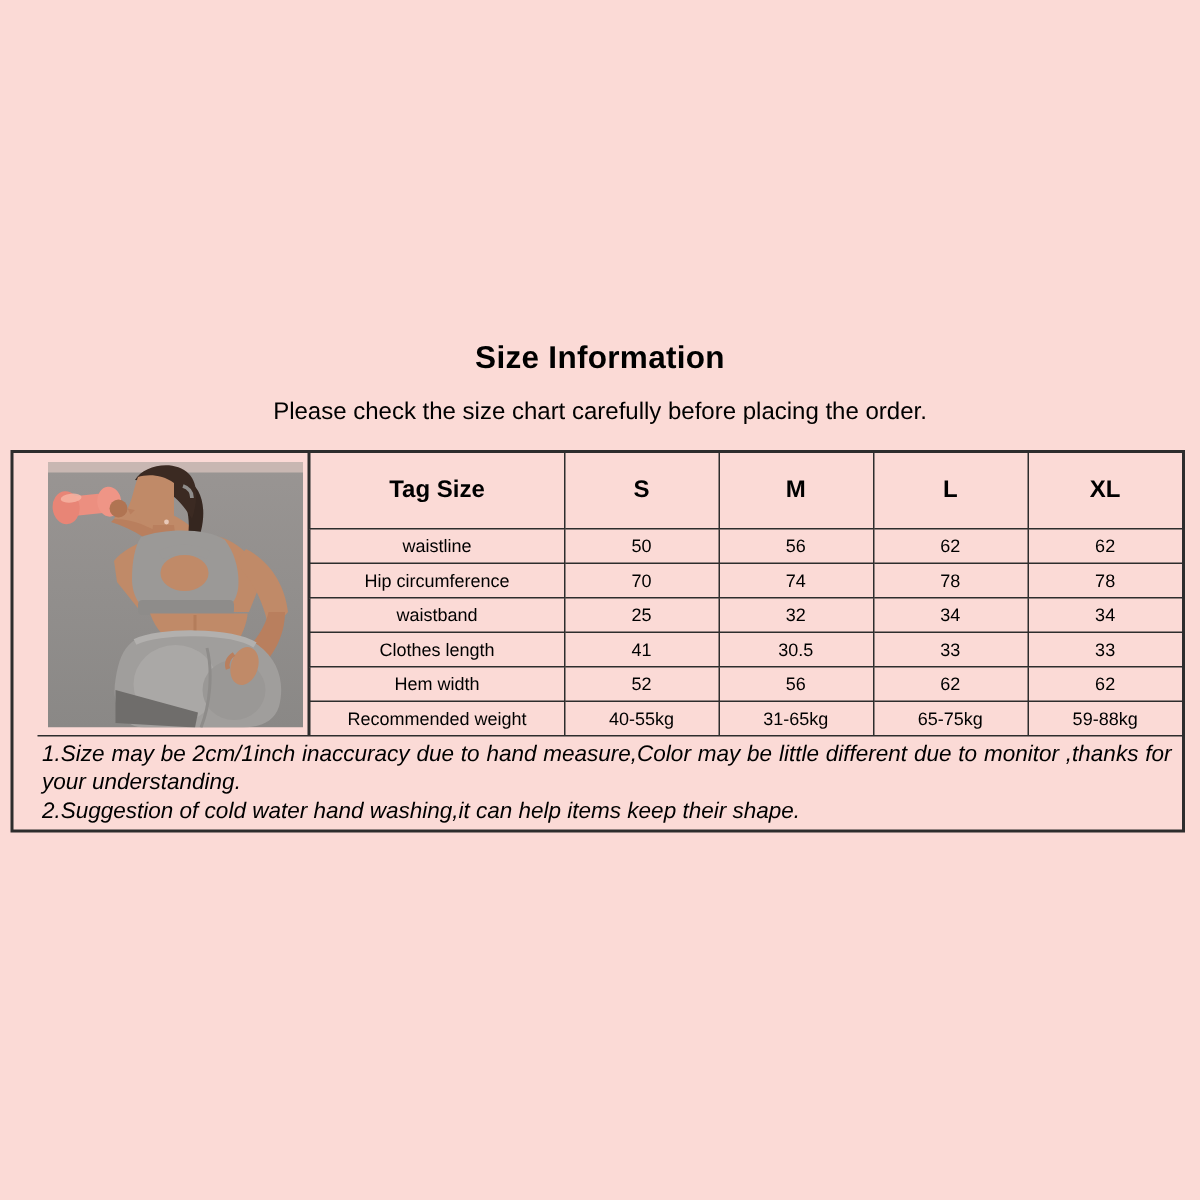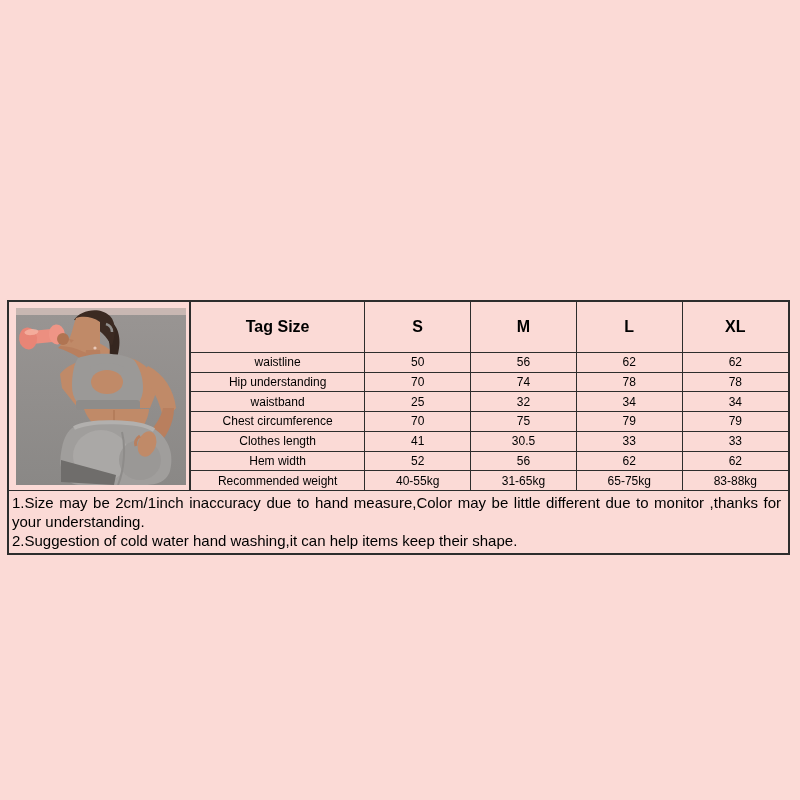--- a/index.html
+++ b/index.html
@@ -16,20 +16,21 @@
     text-align:center;font-size:21px;font-weight:bold;margin:0;letter-spacing:.2px;
   }
   .page-subtitle{
     position:absolute;top:266px;left:0;width:100%;
     text-align:center;font-size:16px;margin:0;
   }
   .panel{
     position:absolute;left:7px;top:300px;width:783px;
     border:2px solid #2d2d2d;box-sizing:border-box;
     background:#fbdad6;
+    padding-left:16px;
   }
   .panel-top{display:flex;height:188px;}
   .photo-cell{
     width:181px;min-width:181px;box-sizing:border-box;
     border-right:1px solid #2d2d2d;
     padding:6px 3px 5px 7px;
   }
   .photo-cell svg{display:block;width:170px;height:177px;}
   table.size{
     flex:1;border-collapse:collapse;table-layout:fixed;
@@ -42,27 +43,29 @@
   .size thead th{border-top:none;height:50px;font-size:16px;font-weight:bold;}
   .size td{font-size:12px;height:18px;line-height:18px;}
   .size tr > *:first-child{width:29%;}
   .size tr > *:last-child{border-right:none;}
   .size tbody tr:last-child td{border-bottom:none;}
   .attention{
     border-top:1px solid #2d2d2d;
     padding:2px 7px 3px 3px;
     font-size:15px;line-height:19px;
   }
-  .attention .note{text-align:justify;}
+  .attention .note{text-align:justify;font-style:italic;}
 </style>
 </head>
 <body>
 
 <div class="stage">
 
+  <h1 class="page-title">Size Information</h1>
+  <p class="page-subtitle">Please check the size chart carefully before placing the order.</p>
 
   <div class="panel">
     <div class="panel-top">
 
       <div class="photo-cell">
 
         <svg viewBox="0 0 170 177" aria-hidden="true">
           <defs>
             <linearGradient id="bgg" x1="0" y1="0" x2="0" y2="1">
               <stop offset="0" stop-color="#999593"></stop>
@@ -132,60 +135,53 @@
         </thead>
         <tbody>
             <tr>
               <td>waistline</td>
               <td>50</td>
               <td>56</td>
               <td>62</td>
               <td>62</td>
             </tr>
             <tr>
-              <td>Hip understanding</td>
+              <td>Hip circumference</td>
               <td>70</td>
               <td>74</td>
               <td>78</td>
               <td>78</td>
             </tr>
             <tr>
               <td>waistband</td>
               <td>25</td>
               <td>32</td>
               <td>34</td>
               <td>34</td>
-            </tr>
-            <tr>
-              <td>Chest circumference</td>
-              <td>70</td>
-              <td>75</td>
-              <td>79</td>
-              <td>79</td>
             </tr>
             <tr>
               <td>Clothes length</td>
               <td>41</td>
               <td>30.5</td>
               <td>33</td>
               <td>33</td>
             </tr>
             <tr>
               <td>Hem width</td>
               <td>52</td>
               <td>56</td>
               <td>62</td>
               <td>62</td>
             </tr>
             <tr>
               <td>Recommended weight</td>
               <td>40-55kg</td>
               <td>31-65kg</td>
               <td>65-75kg</td>
-              <td>83-88kg</td>
+              <td>59-88kg</td>
             </tr>
           </tbody>
       </table>
     </div>
 
     <div class="attention">
       <div>
           <div class="note">1.Size may be 2cm/1inch inaccuracy due to hand measure,Color may be little different due to monitor ,thanks for your understanding.</div>
           <div class="note">2.Suggestion of cold water hand washing,it can help items keep their shape.</div>
         </div>

